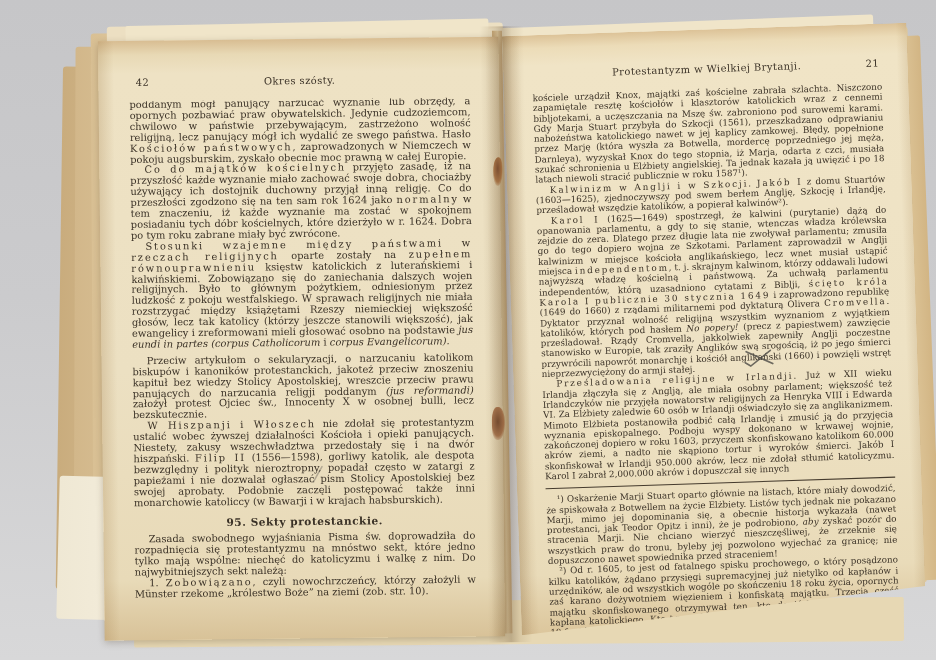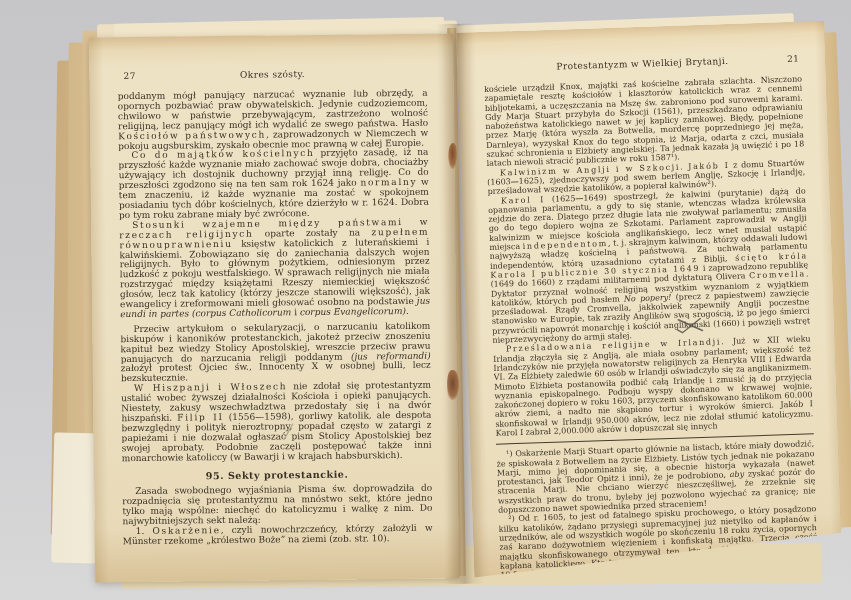--- a/index.html
+++ b/index.html
@@ -86,32 +86,32 @@
     <div class="stack s4"></div>
     <div class="undersheet u-left-top"></div>
     <div class="undersheet u-right-top"></div>
     <div class="undersheet u-bottom"></div>
     <div class="fore-edge fe2"></div>
     <div class="fore-edge fe1"></div>
     <div class="gutter-stub"></div>
 
     <div class="page page-left">
       <div class="page-header">
-        <span class="pnum">27</span>
+        <span class="pnum">42</span>
         <span class="title">Okres szósty.</span>
       </div>
       <div class="page-body">
           <p class="para noindent"><span>poddanym mógł panujący narzucać wyznanie lub obrzędy, a opornych pozbawiać praw obywatelskich. Jedynie cudzoziemcom, chwilowo w państwie przebywającym, zastrzeżono wolność religijną, lecz panujący mógł ich wydalić ze swego państwa. Hasło </span><span class="spaced">Kościołów państwowych</span><span>, zaprowadzonych w Niemczech w pokoju augsburskim, zyskało obecnie moc prawną w całej Europie.</span></p>
           <p class="para"><span class="spaced">Co do majątków kościelnych</span><span> przyjęto zasadę, iż na przyszłość każde wyznanie miało zachować swoje dobra, chociażby używający ich dostojnik duchowny przyjął inną religję. Co do przeszłości zgodzono się na ten sam rok 1624 jako </span><span class="spaced">normalny</span><span> w tem znaczeniu, iż każde wyznanie ma zostać w spokojnem posiadaniu tych dóbr kościelnych, które dzierżyło w r. 1624. Dobra po tym roku zabrane miały być zwrócone.</span></p>
           <p class="para"><span class="spaced">Stosunki wzajemne między państwami w rzeczach religijnych</span><span> oparte zostały na </span><span class="spaced">zupełnem równouprawnieniu</span><span> księstw katolickich z luterańskiemi i kalwińskiemi. Zobowiązano się do zaniechania dalszych wojen religijnych. Było to głównym pożytkiem, odniesionym przez ludzkość z pokoju westfalskiego. W sprawach religijnych nie miała rozstrzygać między książętami Rzeszy niemieckiej większość głosów, lecz tak katolicy (którzy jeszcze stanowili większość), jak ewangelicy i zreformowani mieli głosować osobno na podstawie </span><span class="italic">jus eundi in partes (corpus Catholicorum</span><span> i </span><span class="italic">corpus Evangelicorum).</span></p>
           <p class="para gap"><span>Przeciw artykułom o sekularyzacji, o narzucaniu katolikom biskupów i kanoników protestanckich, jakoteż przeciw znoszeniu kapituł bez wiedzy Stolicy Apostolskiej, wreszcie przeciw prawu panujących do narzucania religji poddanym </span><span class="italic">(jus reformandi)</span><span> założył protest Ojciec św., Innocenty X w osobnej bulli, lecz bezskutecznie.</span></p>
           <p class="para"><span class="spaced">W Hiszpanji i Włoszech</span><span> nie zdołał się protestantyzm ustalić wobec żywszej działalności Kościoła i opieki panujących. Niestety, zakusy wszechwładztwa przedostały się i na dwór hiszpański. </span><span class="spaced">Filip II</span><span> (1556—1598), gorliwy katolik, ale despota bezwzględny i polityk nieroztropny, popadał często w zatargi z papieżami i nie dozwalał ogłaszać pism Stolicy Apostolskiej bez swojej aprobaty. Podobnie zaczęli postępować także inni monarchowie katoliccy (w Bawarji i w krajach habsburskich).</span></p>
           <p class="para heading"><span>95. Sekty protestanckie.</span></p>
           <p class="para"><span>Zasada swobodnego wyjaśniania Pisma św. doprowadziła do rozpadnięcia się protestantyzmu na mnóstwo sekt, które jedno tylko mają wspólne: niechęć do katolicyzmu i walkę z nim. Do najwybitniejszych sekt należą:</span></p>
-          <p class="para"><span>1. </span><span class="spaced">Oskarżenie</span><span>, czyli nowochrzczeńcy, którzy założyli w Münster rzekome „królestwo Boże” na ziemi (zob. str. 10).</span></p>
+          <p class="para"><span>1. </span><span class="spaced">Zobowiązano</span><span>, czyli nowochrzczeńcy, którzy założyli w Münster rzekome „królestwo Boże” na ziemi (zob. str. 10).</span></p>
         </div>
     </div>
 
     <div class="page page-right">
       <div class="page-header">
         <span class="title">Protestantyzm w Wielkiej Brytanji.</span>
         <span class="pnum">21</span>
       </div>
       <div class="page-body">
           <p class="para noindent"><span>kościele urządził Knox, majątki zaś kościelne zabrała szlachta. Niszczono zapamiętale resztę kościołów i klasztorów katolickich wraz z cennemi bibljotekami, a uczęszczania na Mszę św. zabroniono pod surowemi karami. Gdy Marja Stuart przybyła do Szkocji (1561), przeszkadzano odprawianiu nabożeństwa katolickiego nawet w jej kaplicy zamkowej. Błędy, popełnione przez Marję (która wyszła za Botwella, mordercę poprzedniego jej męża, Darnleya), wyzyskał Knox do tego stopnia, iż Marja, odarta z czci, musiała szukać schronienia u Elżbiety angielskiej. Ta jednak kazała ją uwięzić i po 18 latach niewoli stracić publicznie w roku 1587¹).</span></p>

